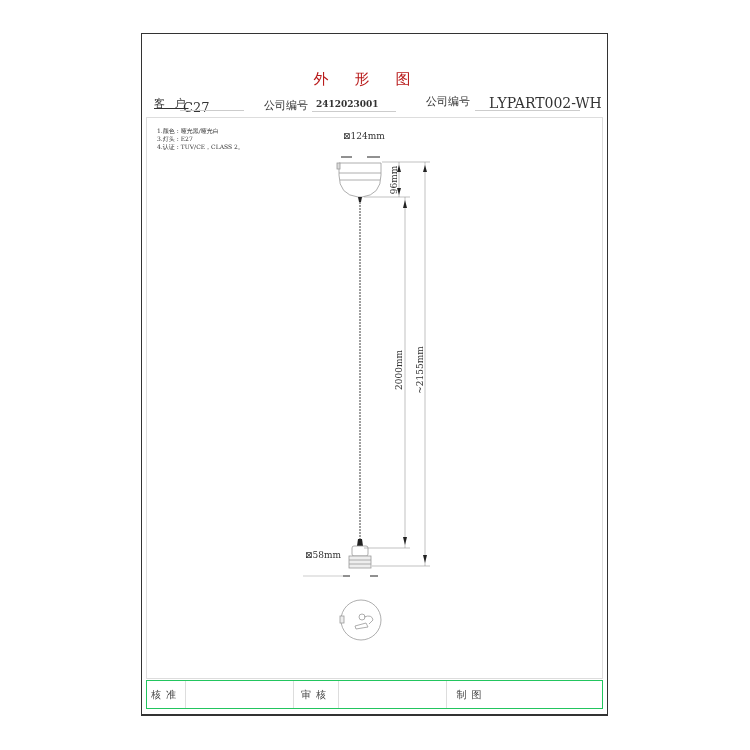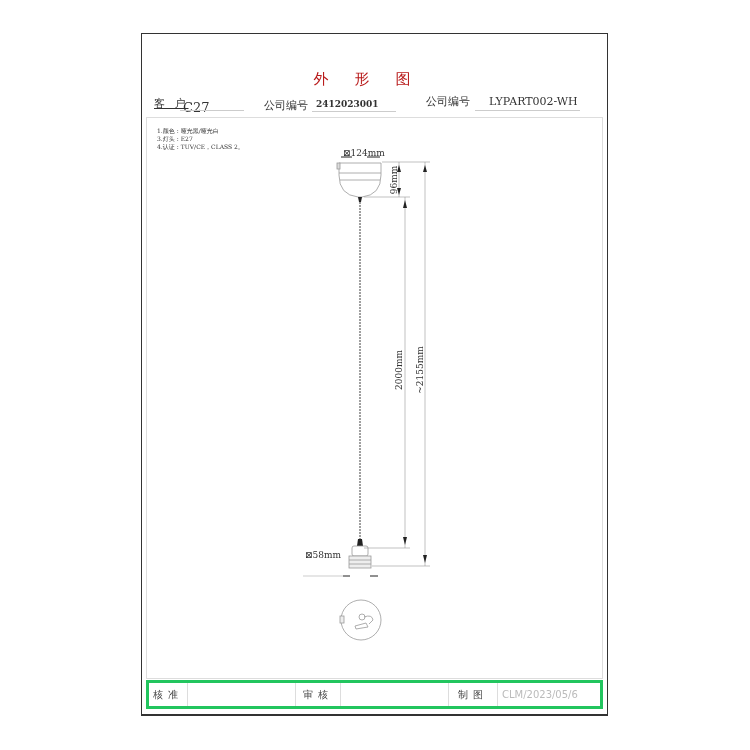--- a/index.html
+++ b/index.html
@@ -9,21 +9,21 @@
            border:1.5px solid #333; border-bottom-width:2px; box-sizing:border-box; }
   .title { position:absolute; left:0; width:750px; top:70px; text-align:center;
            font-size:15px; letter-spacing:26px; color:#b91c1c; }
   .hdr { position:absolute; font-size:11px; color:#333; }
   .hdr-line { position:absolute; height:0; border-top:1px solid #ccc; }
   .inner { position:absolute; left:146px; top:117px; width:457px; height:562px;
            border:1px solid #ddd; box-sizing:border-box; }
   .notes { position:absolute; left:157px; top:127px; font-size:6px; line-height:8px; color:#333; }
   .notes div { white-space:nowrap; }
   .footer { position:absolute; left:146px; top:680px; width:457px; height:29px;
-            border:3px solid #22c55e; box-sizing:border-box; display:flex; }
+            border:1px solid #22c55e; box-sizing:border-box; display:flex; }
   .fc { border-right:1px solid #ddd; box-sizing:border-box; font-size:10px; color:#444;
         display:flex; align-items:center; }
   .fc:last-child { border-right:none; }
   .lbl { justify-content:center; letter-spacing:5px; font-family:"DejaVu Sans", sans-serif; }
   .date { font-family:"DejaVu Sans", sans-serif; color:#bbb; font-size:10px; padding-left:4px; }
   .dim { position:absolute; font-size:9px; color:#333; white-space:nowrap; }
   .vtext { position:absolute; font-size:9px; color:#333; white-space:nowrap;
            transform:rotate(-90deg); transform-origin:center center; }
   svg { position:absolute; left:0; top:0; }
 </style>
@@ -36,21 +36,21 @@
 
 <span class="hdr" style="left:154px;top:96px;font-size:11px;letter-spacing:3px;text-decoration:underline;">客 户</span>
 <span class="hdr" style="left:183px;top:92px;font-size:13px;margin-top:8px;">C27</span>
 <div class="hdr-line" style="left:180px;top:110px;width:64px;"></div>
 
 <span class="hdr" style="left:264px;top:98px;font-size:11px;">公司编号</span>
 <span class="hdr" style="left:316px;top:99px;font-size:9px;font-weight:bold;">2412023001</span>
 <div class="hdr-line" style="left:312px;top:111px;width:84px;"></div>
 
 <span class="hdr" style="left:426px;top:94px;font-size:11px;">公司编号</span>
-<span class="hdr" style="left:489px;top:95px;font-size:11px;">LYPART002-WH</span>
+<span class="hdr" style="left:489px;top:95px;font-size:14px;">LYPART002-WH</span>
 <div class="hdr-line" style="left:475px;top:110px;width:105px;"></div>
 
 <div class="inner"></div>
 
 <div class="notes">
   <div>1.颜色：哑光黑/哑光白</div>
   <div>3.灯头：E27</div>
   <div>4.认证：TUV/CE，CLASS 2。</div>
 </div>
 
@@ -105,26 +105,25 @@
 
   <g stroke="#999" fill="none" stroke-width="0.8">
     <circle cx="361" cy="620" r="20"></circle>
     <rect x="340" y="616" width="4" height="7" fill="#eee"></rect>
     <circle cx="362" cy="617" r="3"></circle>
     <path d="M364 617 Q372 614 373 620 L369 624"></path>
     <path d="M355 626 L366 623 L368 627 L356 629 Z"></path>
   </g>
 </svg>
 
-<span class="dim" style="left:343px;top:148px;">⊠124mm</span>
+<span class="dim" style="left:343px;top:131px;">⊠124mm</span>
 <span class="vtext" style="left:377px;top:175px;width:34px;text-align:center;">96mm</span>
 <span class="vtext" style="left:374px;top:365px;width:50px;text-align:center;">2000mm</span>
 <span class="vtext" style="left:392px;top:365px;width:56px;text-align:center;">~2155mm</span>
 <span class="dim" style="left:305px;top:550px;">⊠58mm</span>
 
 <div class="footer">
   <div class="fc lbl" style="width:39px;">核准</div>
   <div class="fc" style="width:108px;"></div>
   <div class="fc lbl" style="width:45px;">审核</div>
   <div class="fc" style="width:108px;"></div>
   <div class="fc lbl" style="width:49px;">制图</div>
-  <div class="fc date" style="flex:1;">CLM/2023/05/6</div>
 </div>
 
 </body></html>

